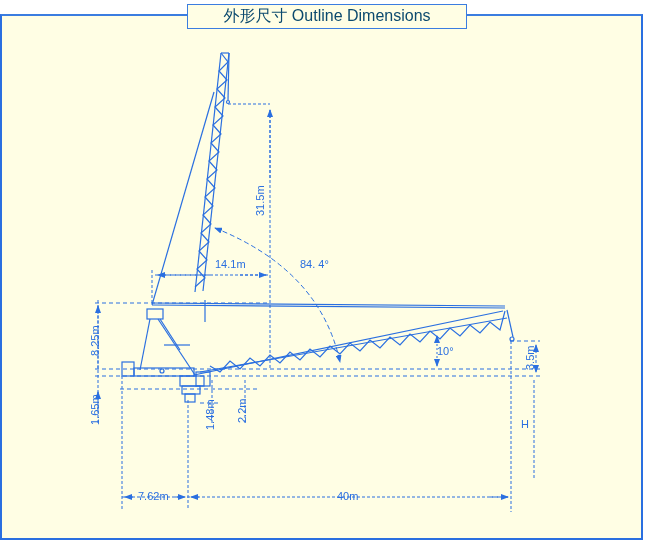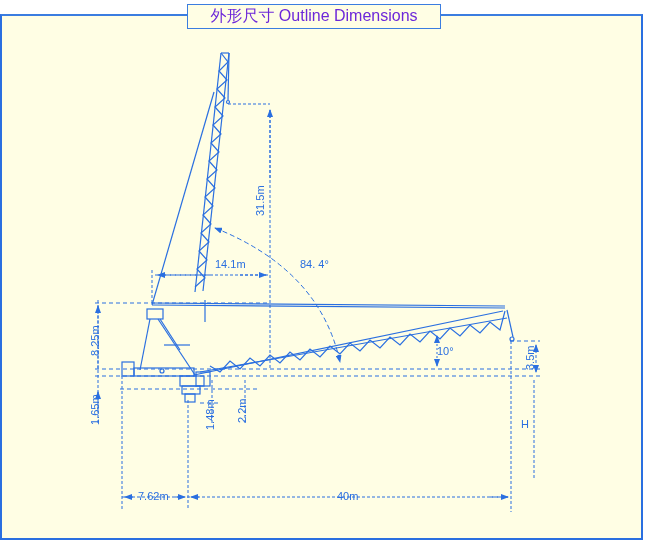--- a/index.html
+++ b/index.html
@@ -1,18 +1,18 @@
 <!DOCTYPE html>
 <html><head>
 <meta charset="utf-8">
 <style>
   html,body{margin:0;padding:0;background:#ffffff;}
   body{width:645px;height:542px;position:relative;overflow:hidden;font-family:"Liberation Sans",sans-serif;}
   .frame{position:absolute;left:0;top:14px;width:643px;height:526px;background:#fffee4;border-top:2px solid #3b7de0;border-left:2px solid #2a6fe0;border-right:2px solid #2a6fe0;border-bottom:2px solid #2a6fe0;box-sizing:border-box;}
-  .title-box{position:absolute;left:187px;top:4px;width:254px;height:25px;background:#fffee4;border:1.5px solid #3b7de0;box-sizing:border-box;display:flex;align-items:center;justify-content:center;color:#6d28d9;font-size:16px;white-space:nowrap;}
+  .title-box{position:absolute;left:187px;top:4px;width:280px;height:25px;background:#fffee4;border:1.5px solid #3b7de0;box-sizing:border-box;display:flex;align-items:center;justify-content:center;color:#0c4a6e;font-size:16px;white-space:nowrap;}
   svg{position:absolute;left:0;top:0;}
   .lbl{font-family:"Liberation Sans",sans-serif;font-size:11px;fill:#2a6fe0;}
 </style>
 </head>
 <body>
 
 <div class="frame"></div>
 <div class="title-box">外形尺寸 Outline Dimensions</div>
 
 <svg width="645" height="542" viewBox="0 0 645 542">

